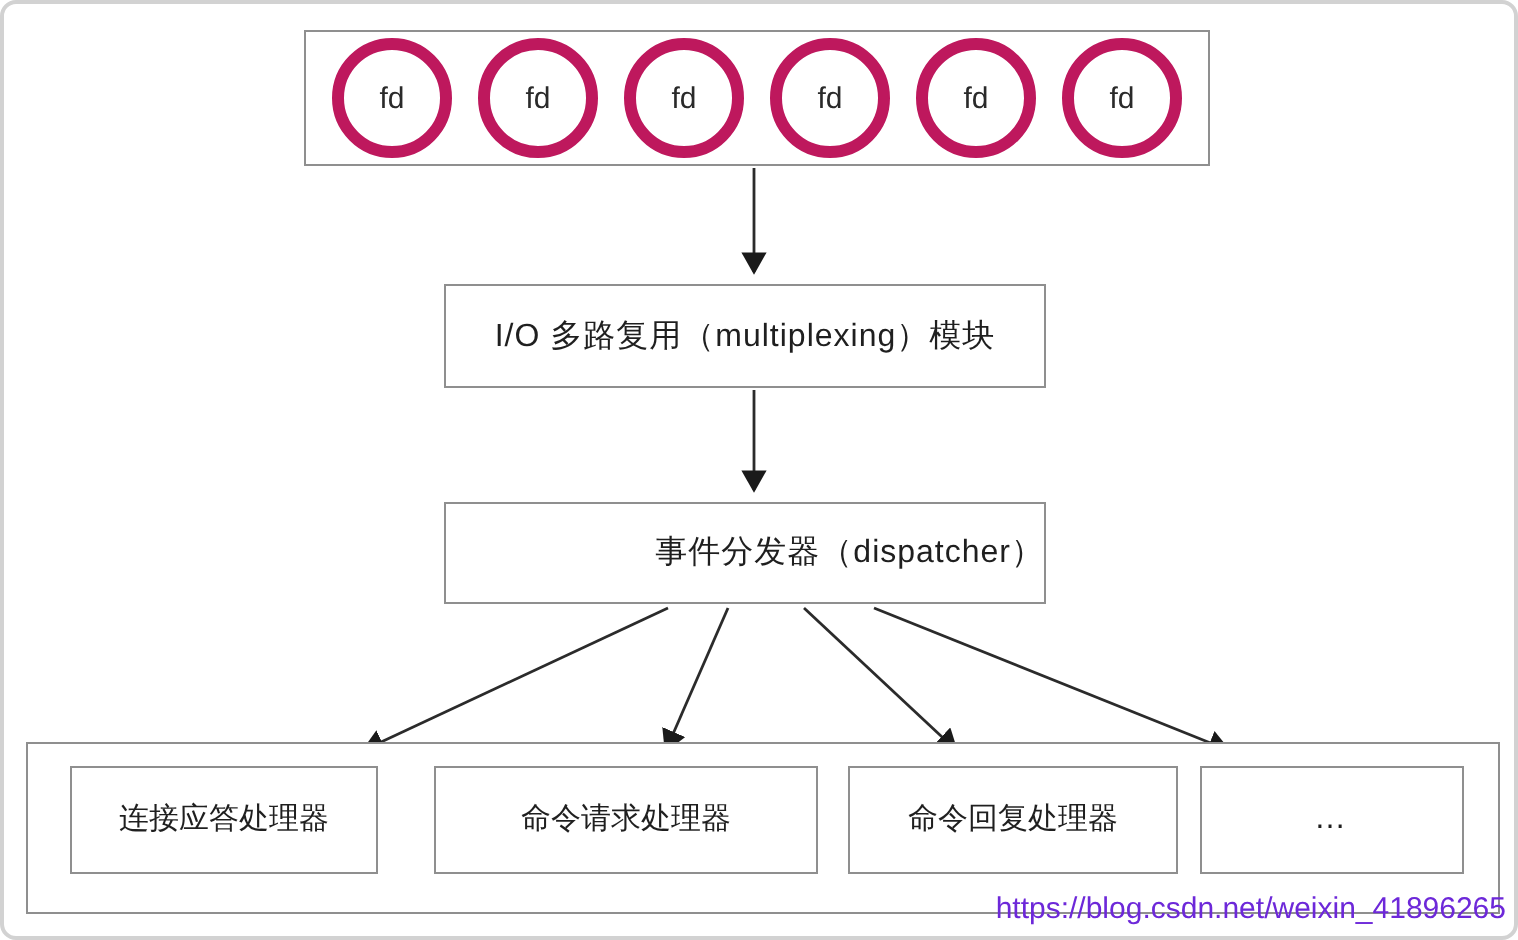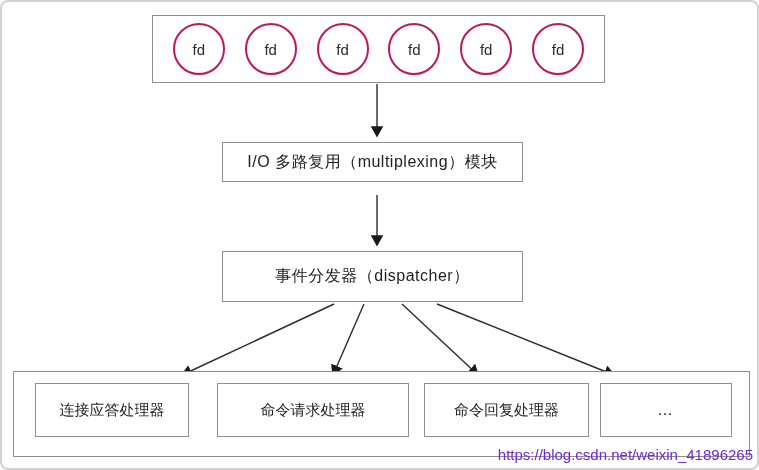--- a/index.html
+++ b/index.html
@@ -18,30 +18,30 @@
     position:absolute;
     border:1px solid #8f8f8f;
     background:#ffffff;
     box-sizing:border-box;
   }
   .fd-box{
     left:150px;top:13px;width:453px;height:68px;
     display:flex;align-items:center;justify-content:space-evenly;
   }
   .fd-circle{
-    width:48px;height:48px;border:2px solid #be185d;border-radius:50%;
+    width:48px;height:48px;border:6px solid #be185d;border-radius:50%;
     display:flex;align-items:center;justify-content:center;
     font-size:15px;color:#2a2a2a;background:#fff;
   }
   .label-box{
     display:flex;align-items:center;justify-content:center;
     font-size:16px;letter-spacing:0.5px;
   }
-  .mux-box{left:220px;top:140px;width:301px;height:40px;}
-  .dispatcher-box{left:220px;top:249px;width:301px;height:51px;}
+  .mux-box{left:220px;top:140px;width:301px;height:52px;}
+  .dispatcher-box{left:220px;top:249px;width:301px;height:51px;justify-content:flex-end;}
   .bottom-container{left:11px;top:369px;width:737px;height:86px;}
   .handler-box{
     display:flex;flex-direction:column;align-items:center;justify-content:center;
     font-size:15px;line-height:1.45;text-align:center;
   }
   .handler-1{left:33px;top:381px;width:154px;height:54px;}
   .handler-2{left:215px;top:381px;width:192px;height:54px;}
   .handler-3{left:422px;top:381px;width:165px;height:54px;}
   .handler-4{left:598px;top:381px;width:132px;height:54px;font-size:16px;letter-spacing:2px;}
   .arrow-layer{position:absolute;left:0;top:0;width:759px;height:470px;pointer-events:none;}

